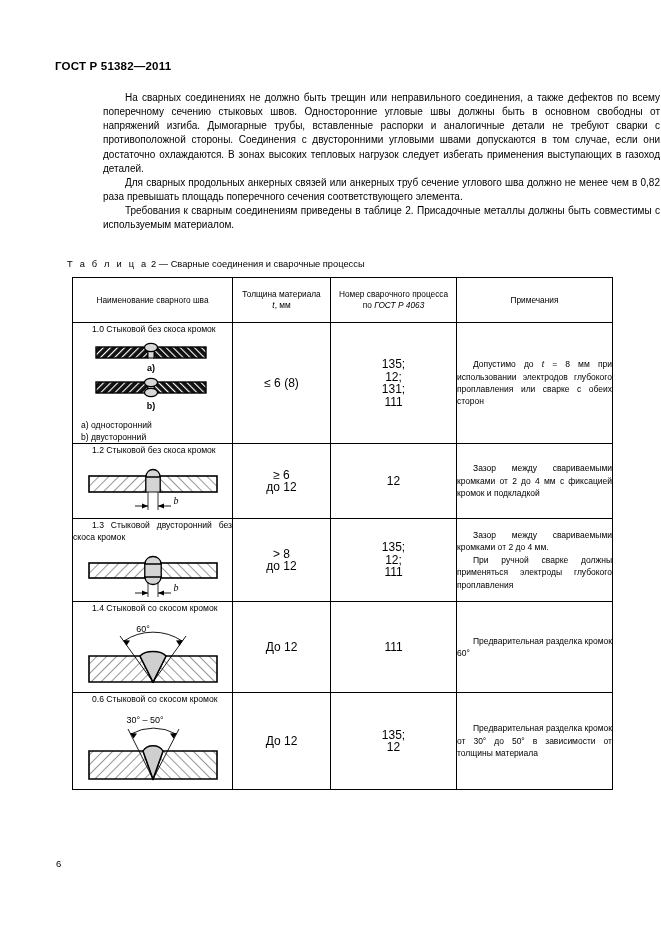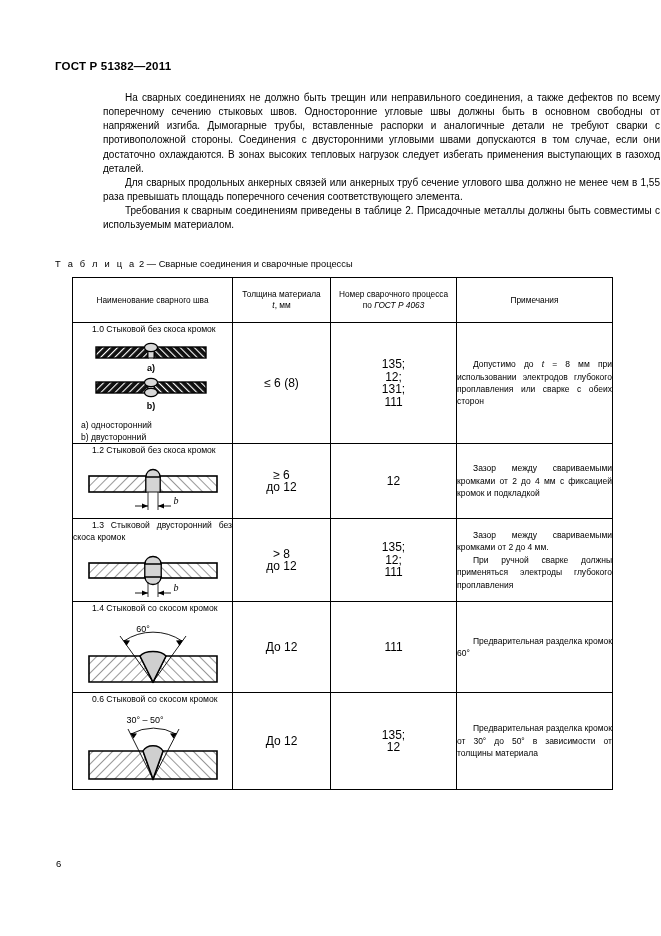--- a/index.html
+++ b/index.html
@@ -53,20 +53,21 @@
   
   .table-caption {
     position: absolute;
     left: 55px;
     top: 259px;
     font-size: 9.3px;
     white-space: nowrap;
   }
   .table-caption .sp {
     letter-spacing: 2.2px;
+    margin-left: 12px;
   }
 
   
   .weld-table {
     position: absolute;
     left: 72px;
     top: 277px;
     width: 540px;
     border-collapse: collapse;
     table-layout: fixed;
@@ -143,21 +144,21 @@
 </style>
 </head>
 <body>
 
 <div class="page">
 
   <div class="doc-header">ГОСТ Р 51382—2011</div>
 
   <div class="body-text">
     <p>На сварных соединениях не должно быть трещин или неправильного соединения, а также дефектов по всему поперечному сечению стыковых швов. Односторонние угловые швы должны быть в основном свободны от напряжений изгиба. Дымогарные трубы, вставленные распорки и аналогичные детали не требуют сварки с противоположной стороны. Соединения с двусторонними угловыми швами допускаются в том случае, если они достаточно охлаждаются. В зонах высоких тепловых нагрузок следует избегать применения выступающих в газоход деталей.</p>
-    <p>Для сварных продольных анкерных связей или анкерных труб сечение углового шва должно не менее чем в 1,55 раза превышать площадь поперечного сечения соответствующего элемента.</p>
+    <p>Для сварных продольных анкерных связей или анкерных труб сечение углового шва должно не менее чем в 0,82 раза превышать площадь поперечного сечения соответствующего элемента.</p>
     <p>Требования к сварным соединениям приведены в таблице 2. Присадочные металлы должны быть совместимы с используемым материалом.</p>
   </div>
 
   <div class="table-caption">
     <span class="sp">Т а б л и ц а</span><span>&nbsp;</span><span>2</span><span>&nbsp;</span><span>— Сварные соединения и сварочные процессы</span>
   </div>
 
   <table class="weld-table">
     <colgroup>
       <col class="c1">

